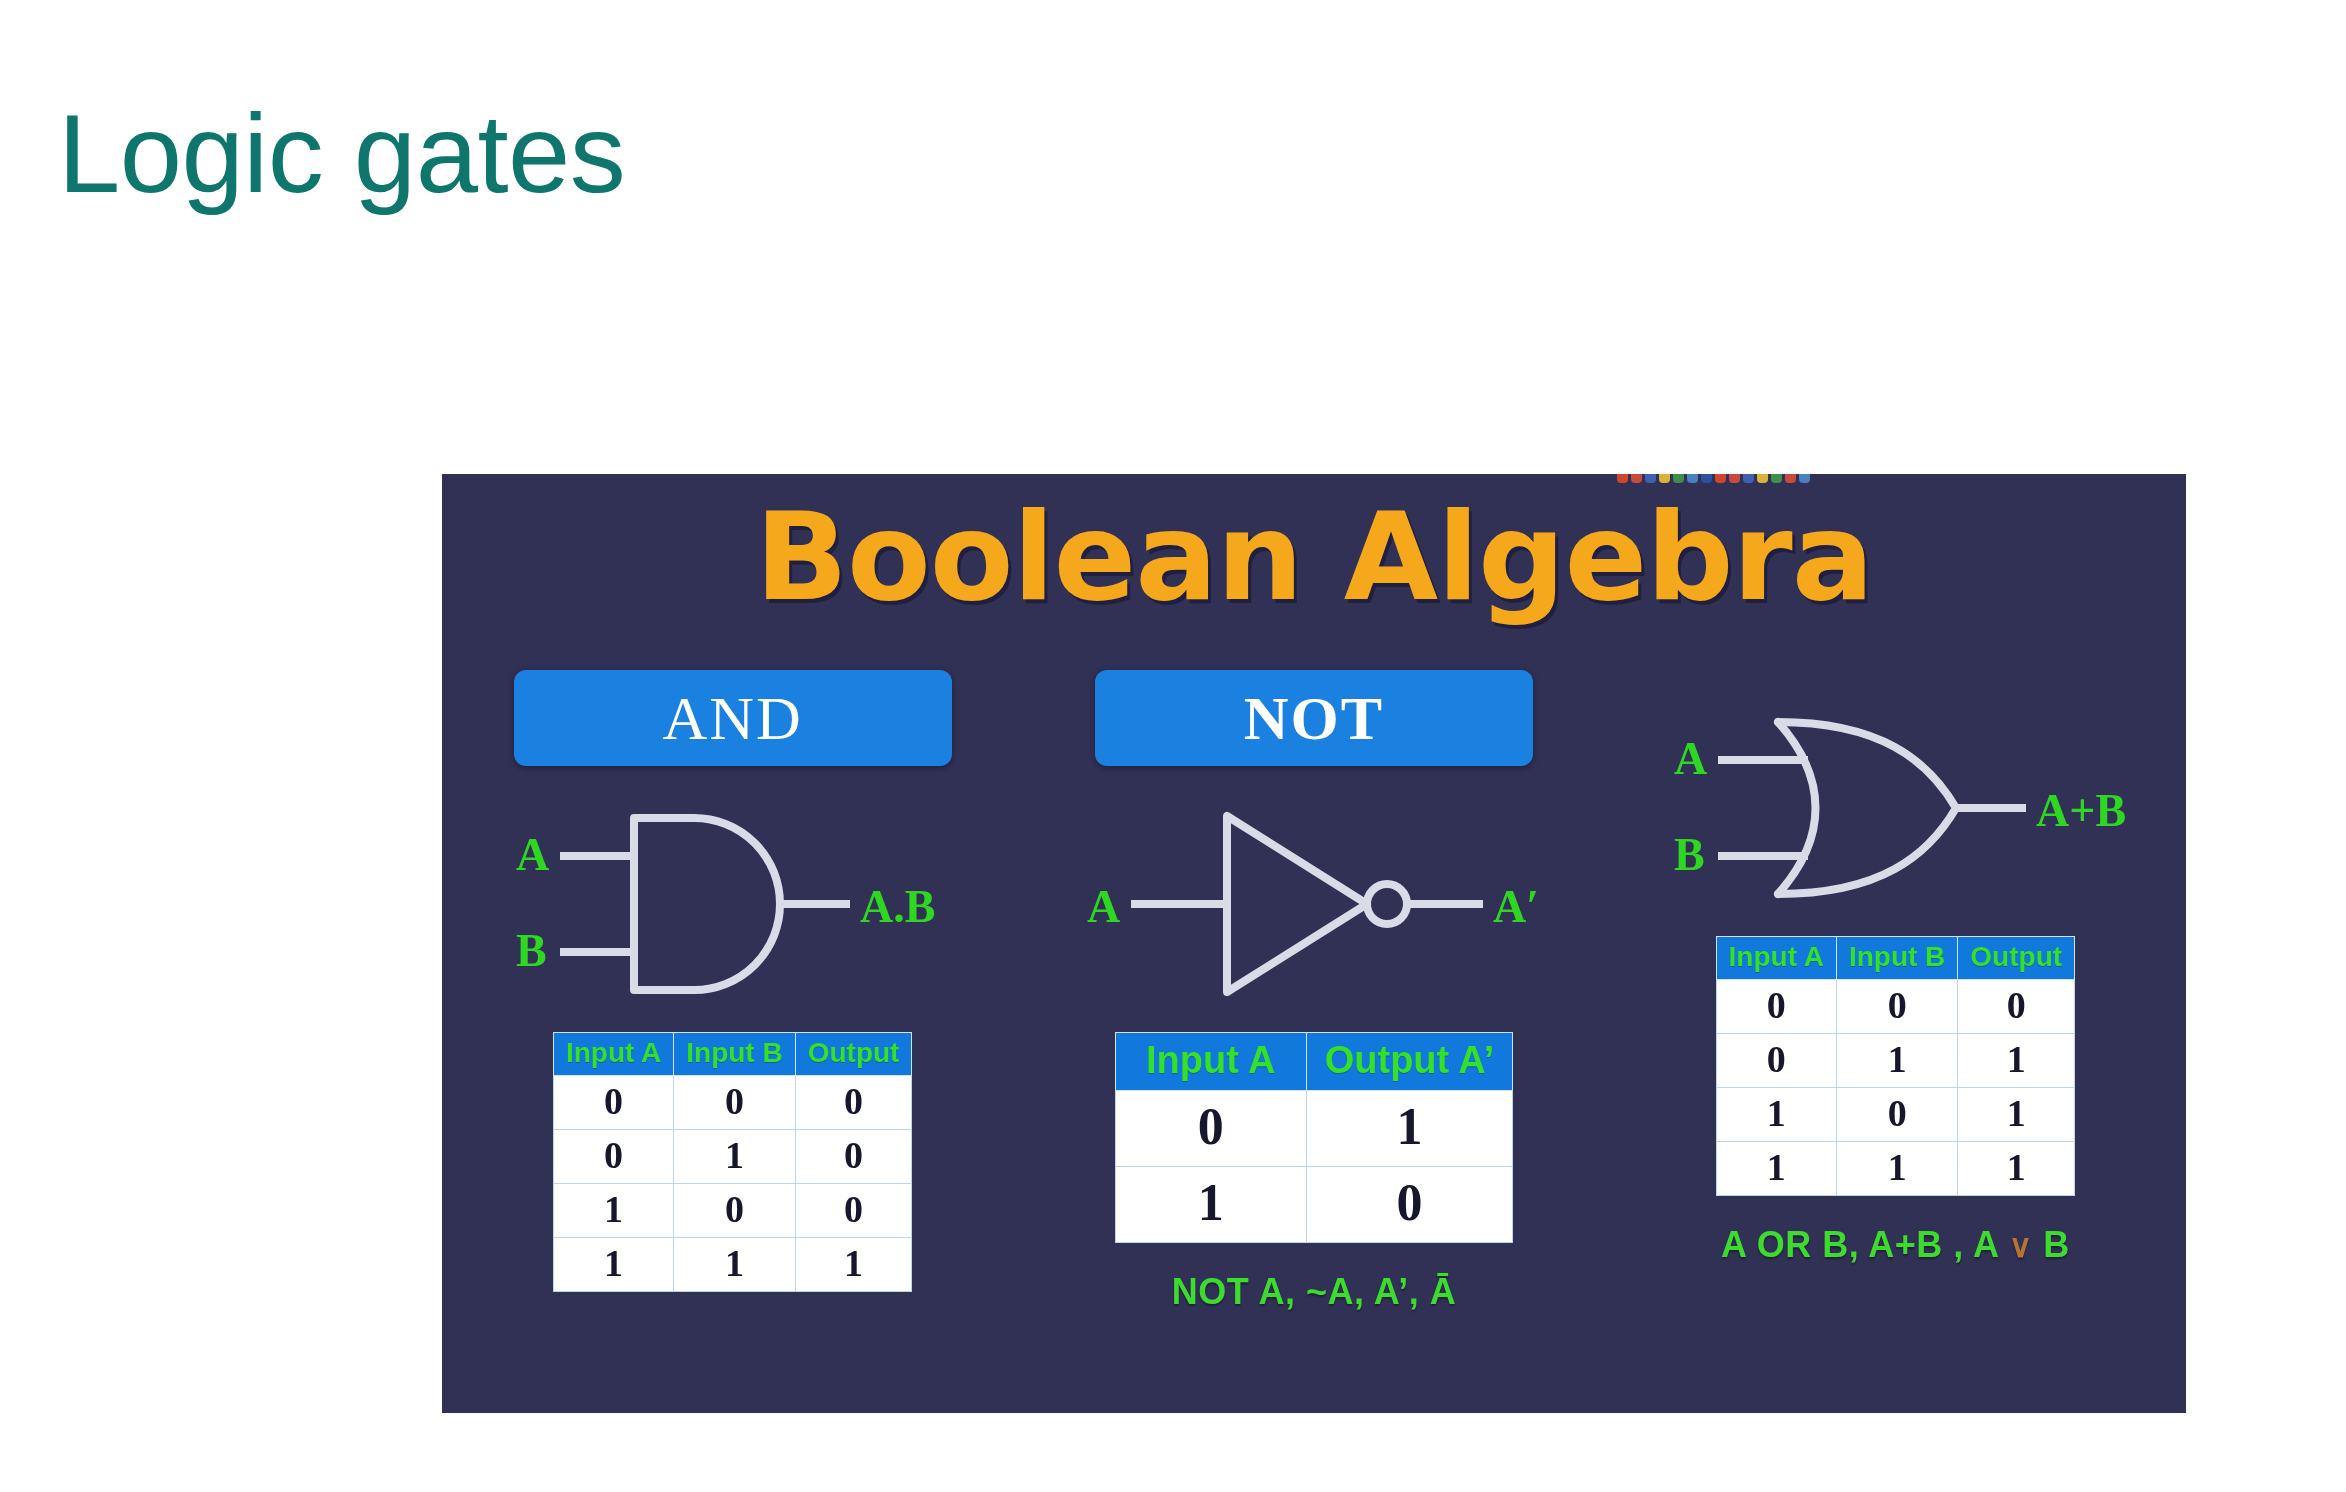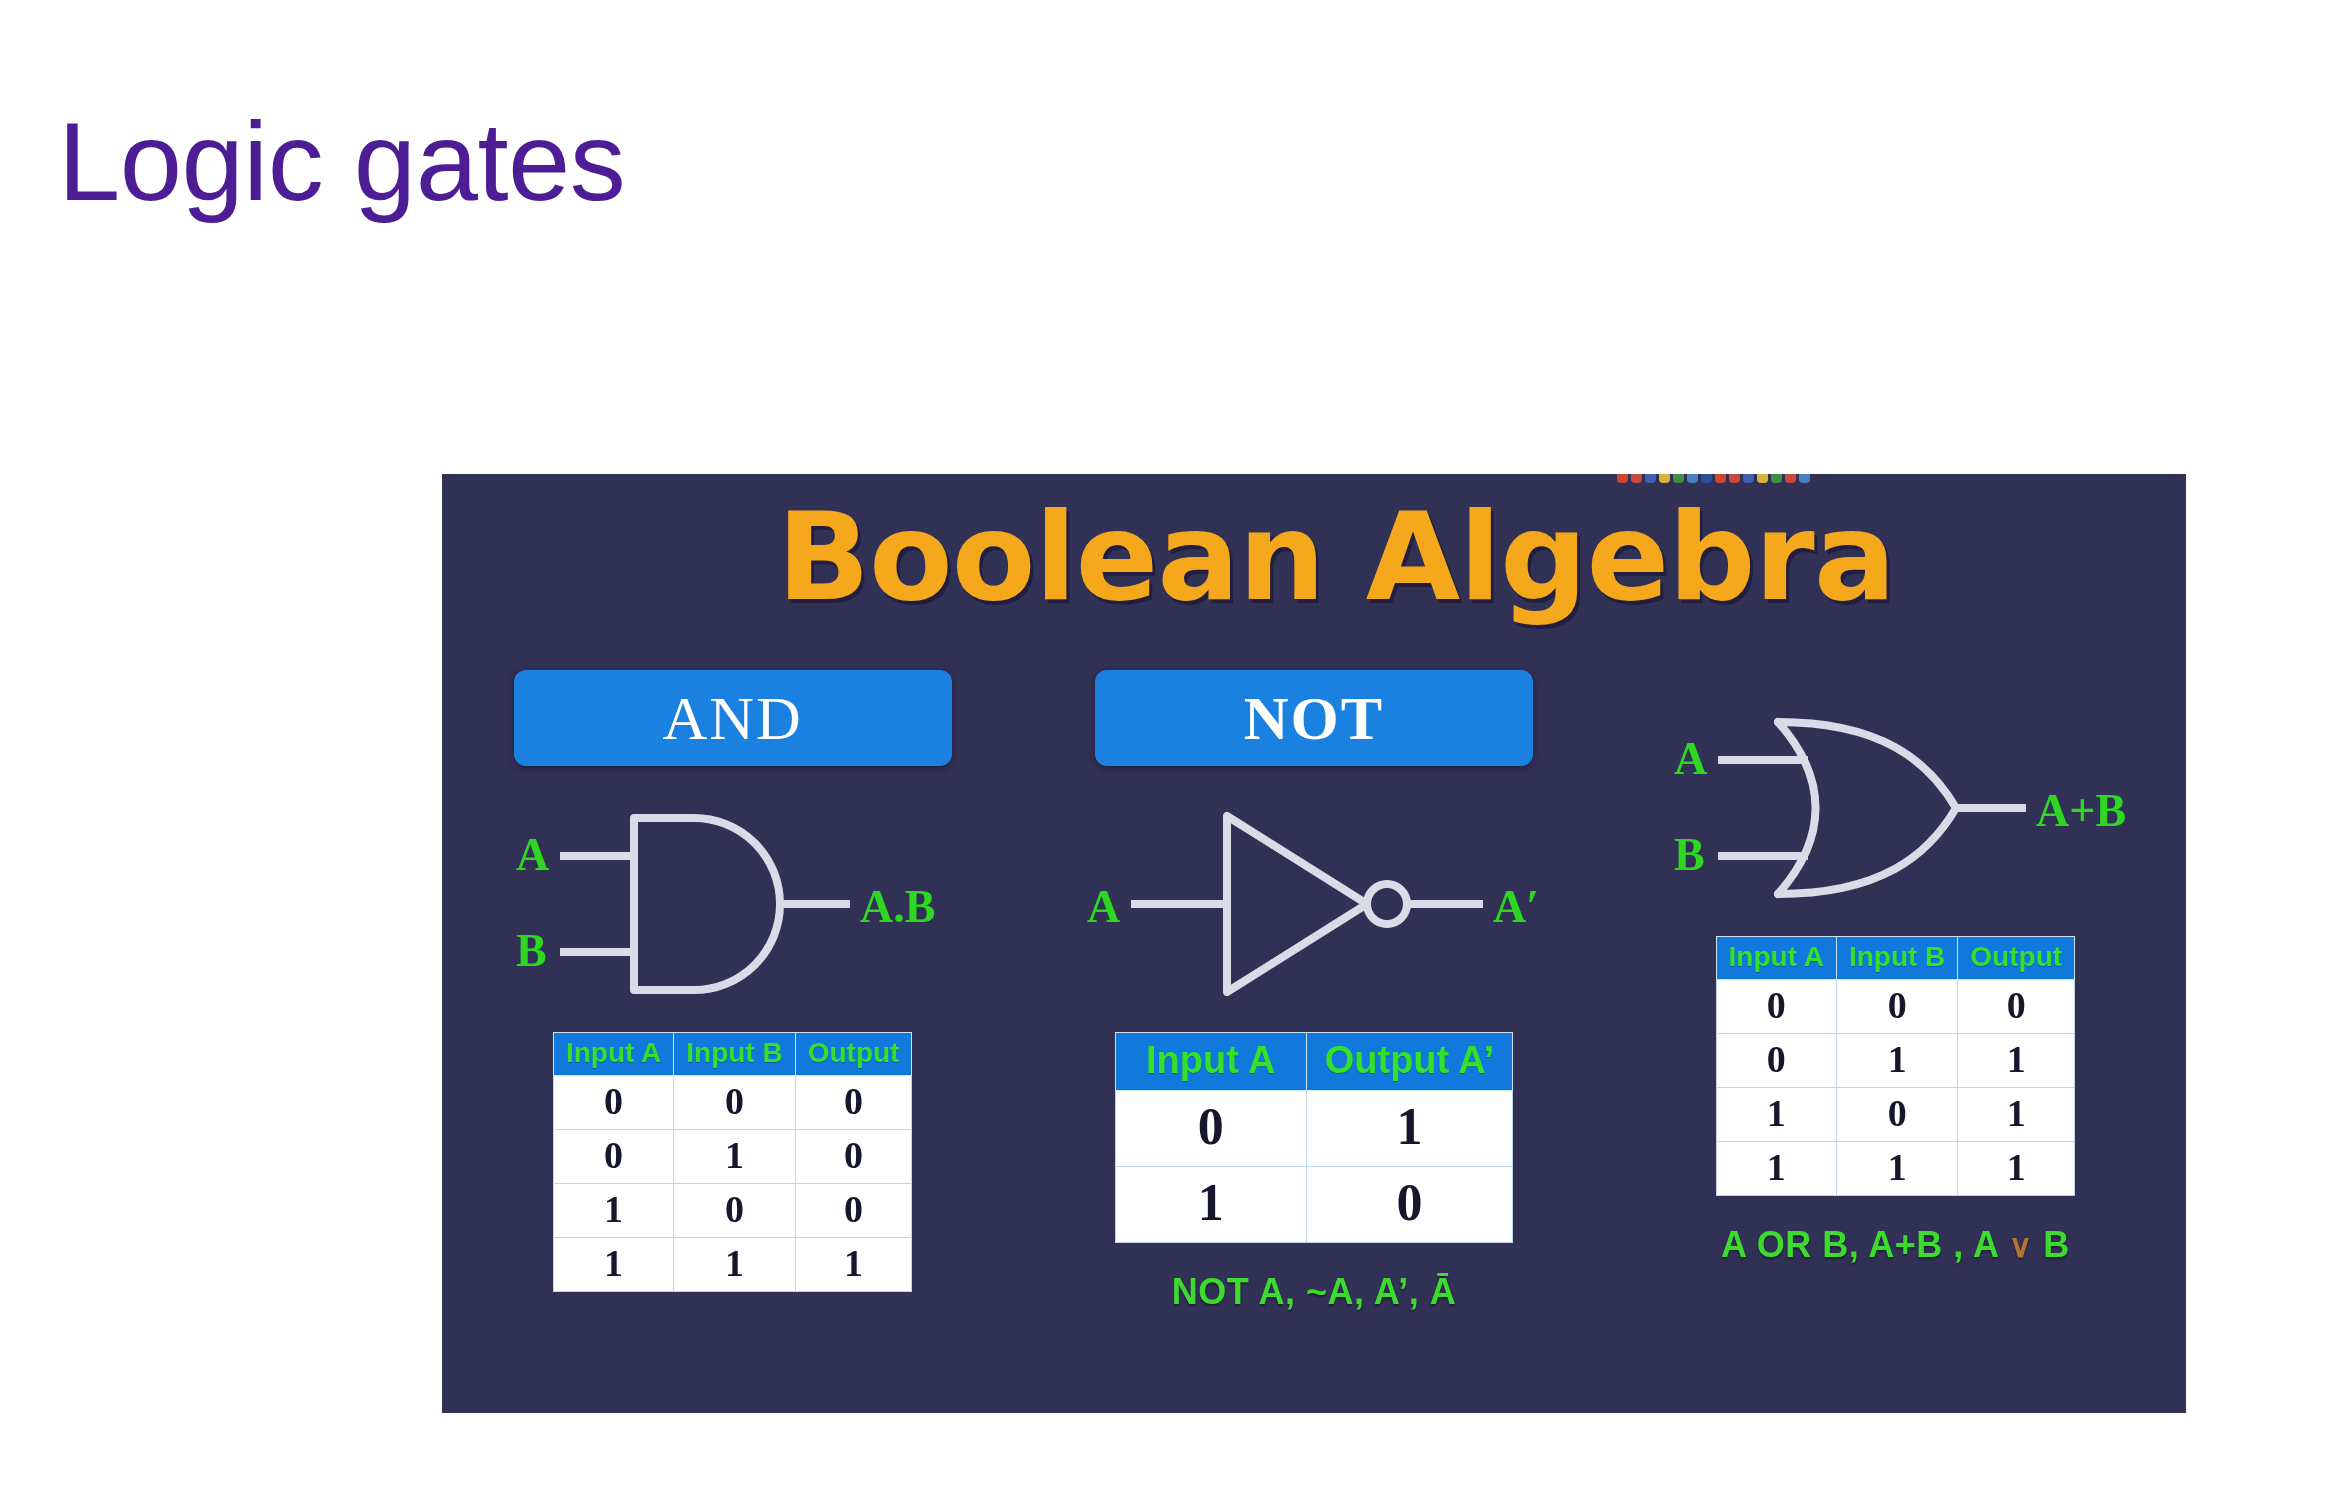--- a/index.html
+++ b/index.html
@@ -12,25 +12,25 @@
     height: 1492px;
     position: relative;
     font-family: "Liberation Sans", sans-serif;
     overflow: hidden;
   }
 
   
   .slide-title {
     position: absolute;
     left: 58px;
-    top: 24px;
+    top: 16px;
     font-size: 112px;
     line-height: 1.12;
     font-weight: 400;
-    color: #4c1d95;
+    color: #0f766e;
     letter-spacing: -0.5px;
     white-space: nowrap;
   }
   .slide-subtitle {
     position: absolute;
     left: 66px;
     top: 232px;
     font-size: 56px;
     line-height: 1.32;
     font-weight: 400;
@@ -74,21 +74,20 @@
     top: 22px;
     width: 100%;
     text-align: center;
     font-family: "DejaVu Sans", sans-serif;
     font-weight: 700;
     font-size: 122px;
     line-height: 1;
     color: #f5a81c;
     letter-spacing: -1px;
     text-shadow: 3px 4px 0 rgba(20,18,45,0.55);
-    padding-left: 22px;
   }
 
   
   .gate-cols {
     position: absolute;
     left: 0;
     top: 196px;
     width: 100%;
     height: 743px;
     display: flex;

